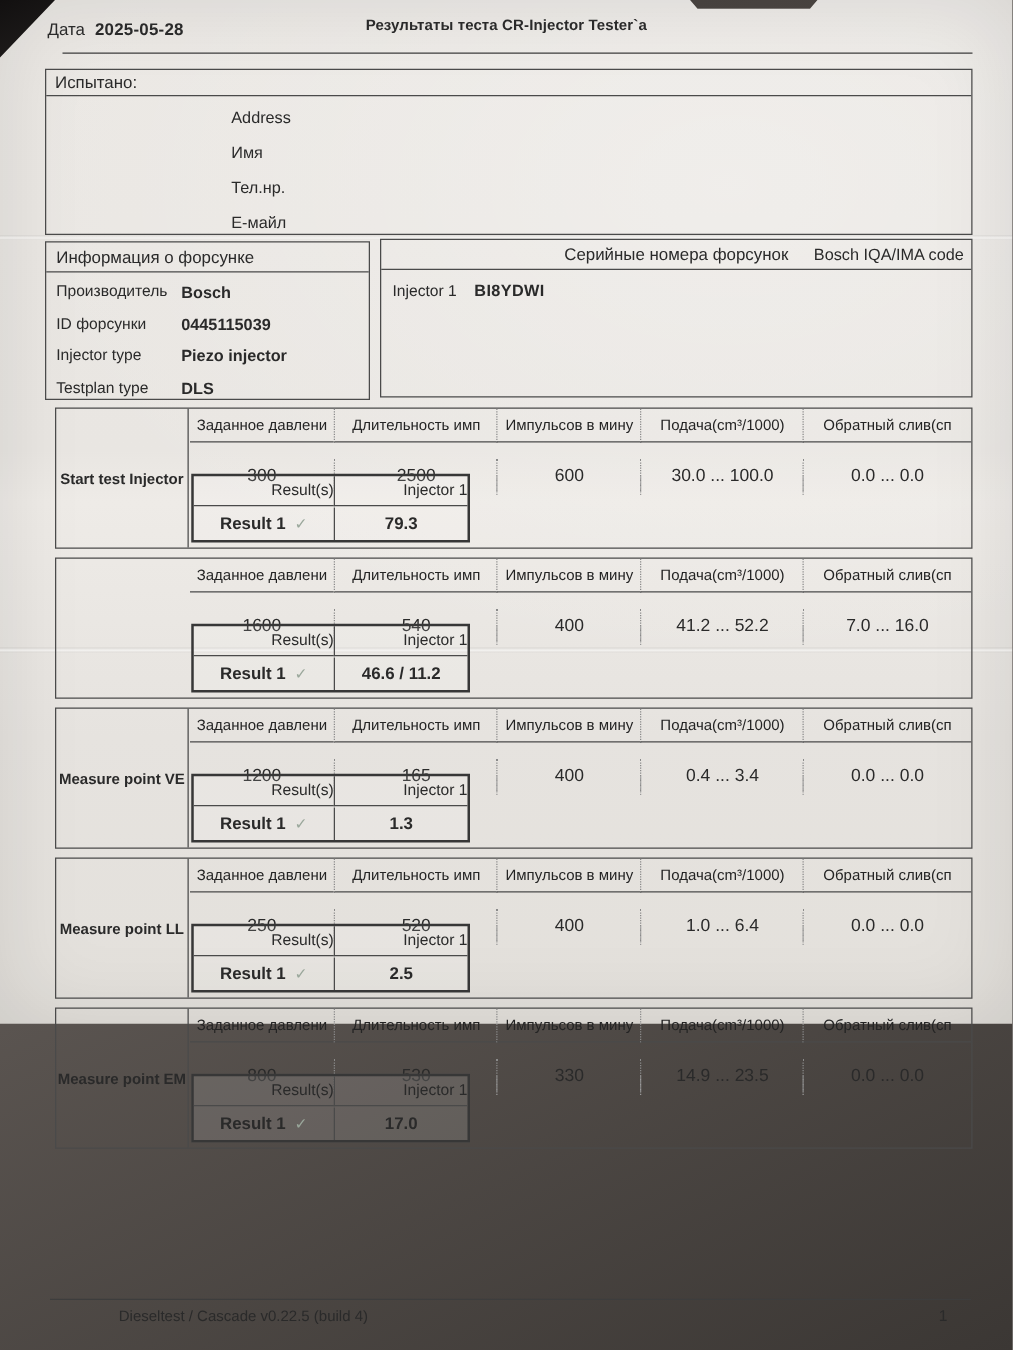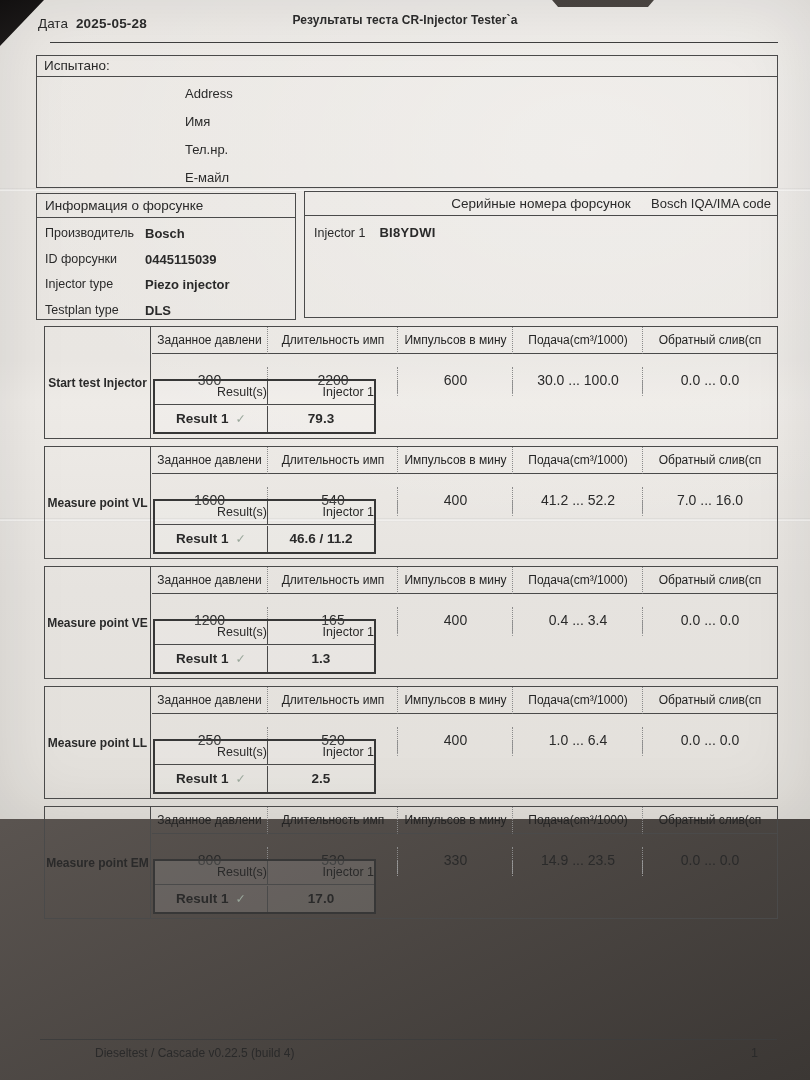--- a/index.html
+++ b/index.html
@@ -118,38 +118,37 @@
 
   <div class="abs section" style="top:326px">
     <div class="sec-label">Start test Injector</div>
     <div class="sec-data">
       <div class="cell hdr cc1">Заданное давлени</div>
       <div class="cell hdr cc2 b2">Длительность имп</div>
       <div class="cell hdr cc3 b3">Импульсов в мину</div>
       <div class="cell hdr cc4 b4">Подача(cm³/1000)</div>
       <div class="cell hdr cc5 b5">Обратный слив(сп</div>
       <div class="cell val cc1">300</div>
-      <div class="cell val cc2 b2">2200</div>
+      <div class="cell val cc2 b2">2500</div>
       <div class="cell val cc3 b3">600</div>
       <div class="cell val cc4 b4">30.0 ... 100.0</div>
       <div class="cell val cc5 b5">0.0 ... 0.0</div>
       <div class="stub st3"></div>
       <div class="stub st4"></div>
       <div class="stub st5"></div>
       <div class="rtable">
         <div class="rcell rc1 rrow1">Result(s)</div>
         <div class="rcell rc2 rrow1">Injector 1</div>
         <div class="rcell rc1 rrow2"><span>Result 1</span><span class="chk">✓</span></div>
         <div class="rcell rc2 rrow2">79.3</div>
       </div>
     </div>
   </div>
 
   <div class="abs section" style="top:446px">
-    <div class="sec-label">Measure point VL</div>
     <div class="sec-data">
       <div class="cell hdr cc1">Заданное давлени</div>
       <div class="cell hdr cc2 b2">Длительность имп</div>
       <div class="cell hdr cc3 b3">Импульсов в мину</div>
       <div class="cell hdr cc4 b4">Подача(cm³/1000)</div>
       <div class="cell hdr cc5 b5">Обратный слив(сп</div>
       <div class="cell val cc1">1600</div>
       <div class="cell val cc2 b2">540</div>
       <div class="cell val cc3 b3">400</div>
       <div class="cell val cc4 b4">41.2 ... 52.2</div>

